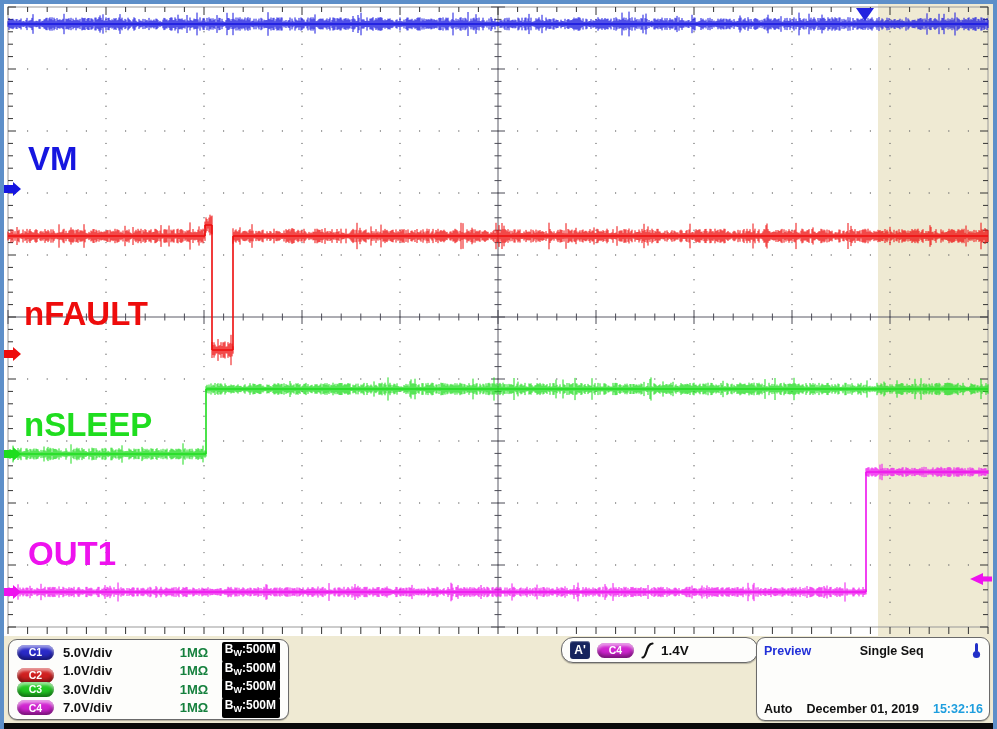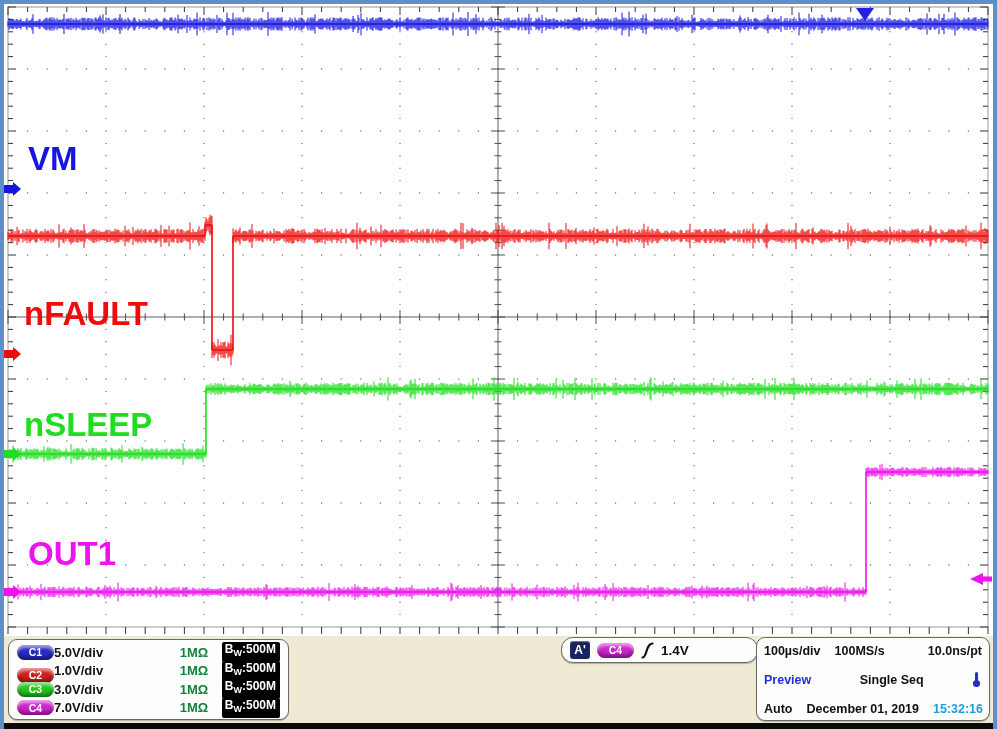--- a/index.html
+++ b/index.html
@@ -1,31 +1,31 @@
 <!DOCTYPE html>
 <html><head>
 <meta charset="utf-8">
 <style>
   html,body{margin:0;padding:0;background:#c8c8c8;font-family:"Liberation Sans",sans-serif;}
   .frame{
     width:997px;height:729px;box-sizing:border-box;position:relative;
     border-left:4px solid #5d8fc9;border-right:4px solid #5d8fc9;border-top:4px solid #5d8fc9;
     background:#efead3;overflow:hidden;
   }
-  .plot{position:relative;width:989px;height:632px;background:#ffffff;}
+  .plot{position:relative;width:874px;height:632px;background:#ffffff;}
   .plot svg{display:block;}
   .bottombar{position:relative;width:989px;height:87px;background:#efead3;}
   .bottomstrip{width:989px;height:6px;background:#0a0a0a;}
   .rbox{position:absolute;background:#fdfdfb;border:1.6px solid #6a6a6a;border-radius:9px;box-sizing:border-box;box-shadow:0 1px 1px rgba(0,0,0,.25);}
   .chbox{left:4px;top:3px;width:281px;height:81px;padding:3px 8px 2px 8px;display:flex;flex-direction:column;justify-content:space-around;}
   .chrow{display:flex;align-items:center;height:18px;}
   .pill{width:37px;height:15px;border-radius:9px;color:#fff;font-size:10.5px;font-weight:bold;
         display:flex;align-items:center;justify-content:center;
         box-shadow:inset 0 3px 3px rgba(255,255,255,.55), inset 0 -3px 4px rgba(0,0,0,.45);}
-  .chscale{font-size:13px;font-weight:bold;color:#111;width:66px;}
+  .chscale{font-size:13px;font-weight:bold;color:#111;margin-left:9px;width:66px;}
   .chspacer{flex:1;}
   .chimp{font-size:13px;font-weight:bold;color:#15803d;width:42px;}
   .bwbadge{background:#000;color:#fff;font-size:12px;font-weight:bold;padding:1px 4px 2px 3px;border-radius:2px;line-height:13px;white-space:nowrap;}
   .bwbadge .sub{font-size:9px;vertical-align:-3px;}
   .trigbox{left:557px;top:1px;width:197px;height:26px;border-radius:12px;display:flex;align-items:center;padding:0 8px;gap:7px;}
   .abadge{background:#16245e;color:#fff;font-size:12px;font-weight:bold;width:20px;height:18px;border-radius:3px;
           display:flex;align-items:center;justify-content:center;box-shadow:inset 0 1px 1px rgba(255,255,255,.4);}
   .triglevel{font-size:13.5px;font-weight:bold;color:#111;}
   .horbox{left:752px;top:1px;width:234px;height:84px;padding:3px 6px 2px 7px;display:flex;flex-direction:column;justify-content:space-between;border-radius:9px;}
   .hrow{display:flex;align-items:center;font-size:12.5px;font-weight:bold;color:#111;height:19px;}
@@ -108,26 +108,20 @@
       <div class="abadge">A'</div>
       <div class="pill" style="background-color: rgb(208, 36, 208);">C4</div>
       <svg width="13" height="17" viewBox="0 0 13 17">
         <path d="M1.5,15.5 C6,15.5 5,1.5 11.5,1.5" fill="none" stroke="#111" stroke-width="2.2" stroke-linecap="round"></path>
       </svg>
       <div class="triglevel">1.4V</div>
     </div>
 
     <div class="rbox horbox">
       <div class="hrow">
-        <span>100µs/div</span>
-        <span class="msrate">100MS/s</span>
-        <span class="sp"></span>
-        <span class="nspt">10.0ns/pt</span>
-      </div>
-      <div class="hrow">
         <span class="preview" style="color: rgb(34, 48, 216);">Preview</span>
         <span class="sp"></span>
         <span>Single Seq</span>
         <span class="sp"></span>
         <svg class="dateicon" viewBox="0 0 9 17">
           <rect x="3" y="1" width="3" height="9" rx="1.5" fill="#2230c8"></rect>
           <circle cx="4.5" cy="12.5" r="3.6" fill="#2230c8"></circle>
         </svg>
       </div>
       <div class="hrow">

